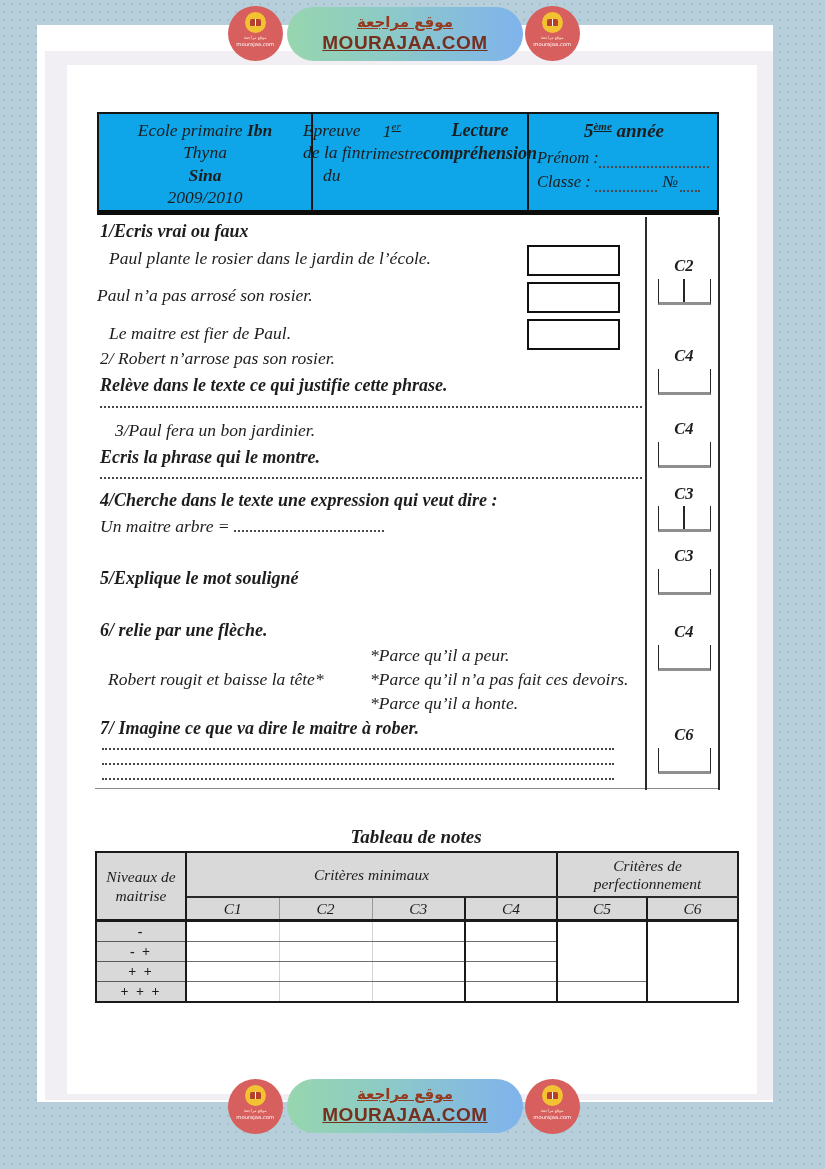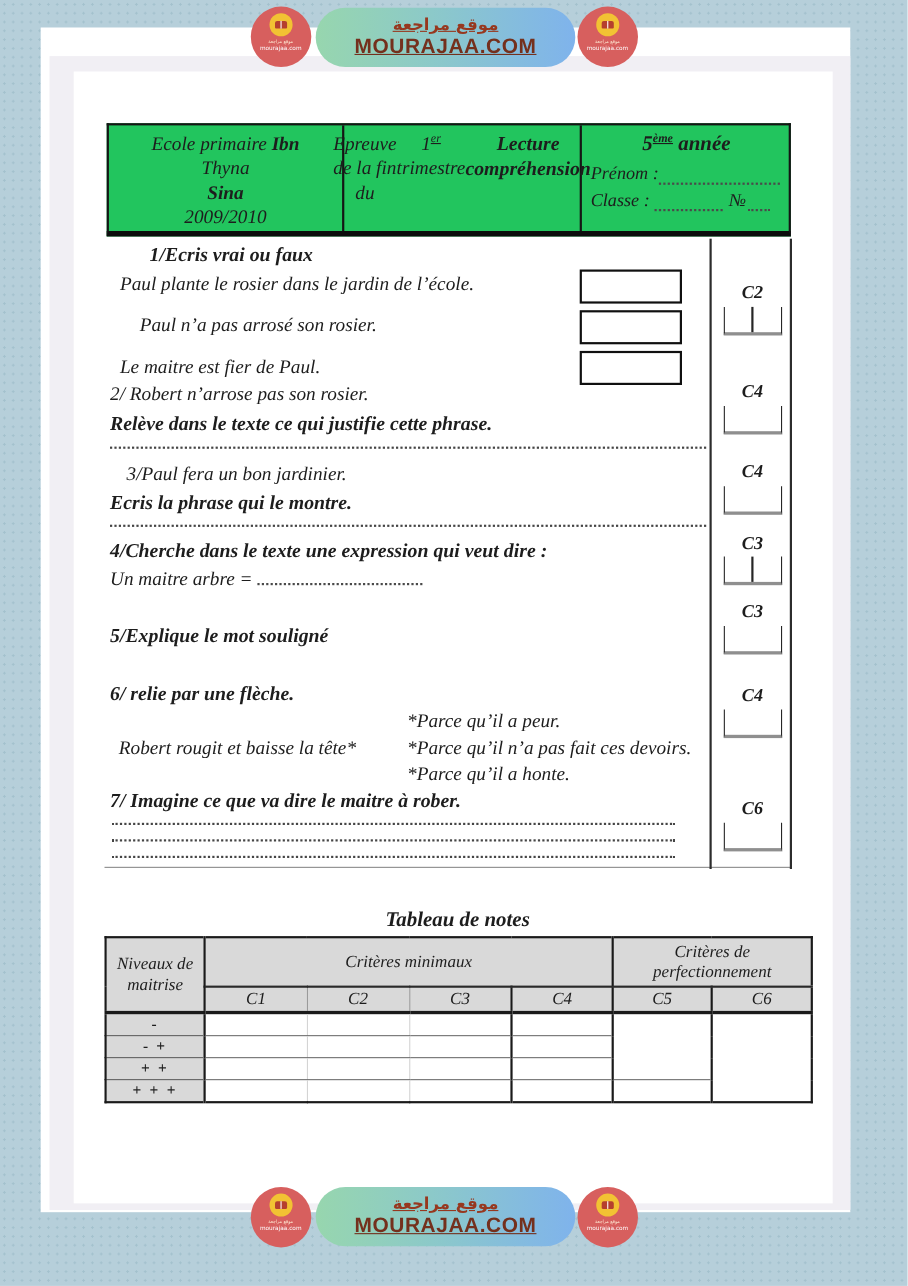--- a/index.html
+++ b/index.html
@@ -29,21 +29,21 @@
          display:flex;flex-direction:column;align-items:center;font-family:"DejaVu Sans", sans-serif;}
   .badge-yellow{width:21px;height:21px;border-radius:50%;background:#f2c233;margin-top:6px;
                 display:flex;align-items:center;justify-content:center;}
   .badge-book{width:11px;height:7px;background:#b5402e;border-radius:2px 2px 1px 1px;position:relative;}
   .badge-book::after{content:'';position:absolute;left:5px;top:0;width:1px;height:7px;background:#fff;}
   .badge-ar{font-size:6px;transform:scale(.7);color:#ffe9d2;line-height:1;margin-top:2px;white-space:nowrap;}
   .badge-dom{font-size:7px;transform:scale(.75);color:#ffffff;line-height:1;white-space:nowrap;}
 
   
   .hdrtable{position:absolute;left:60px;top:87px;width:618px;height:96px;
-            border:2.5px solid #151515;border-bottom:5px solid #0c0c0c;display:flex;background:#22c55e;}
+            border:2.5px solid #151515;border-bottom:5px solid #0c0c0c;display:flex;background:#0ea5e9;}
   .hcell{font-style:italic;font-size:17.5px;line-height:1.28;padding-top:5px;}
   .hc1{width:212px;border-right:2px solid #151515;text-align:center;}
   .hc2{width:214px;border-right:2px solid #151515;text-align:center;display:flex;flex-direction:row;justify-content:center;}
   .hc3{flex:1;padding:5px 6px 0 8px;}
   .hc3 .grade{text-align:center;font-weight:bold;font-size:19px;margin-bottom:2px;}
   .fillrow{display:flex;align-items:flex-end;font-size:16.5px;margin-top:3px;}
   .dots{display:inline-block;border-bottom:2px dotted #4a4a4a;height:12px;}
 
   
   .ln{position:absolute;white-space:nowrap;font-style:italic;font-size:17.5px;line-height:1.1;}
@@ -110,24 +110,24 @@
         </div>
         <div class="fillrow">
           <span>Classe :</span>
           <span class="dots" style="width:62px;margin-left:4px"></span>
           <span style="margin-left:6px">№</span>
           <span class="dots" style="width:20px;margin-left:2px"></span>
         </div>
       </div>
     </div>
 
-    <div class="ln bd" style="left:63px;top:197px;margin-left:36px;">1/Ecris vrai ou faux</div>
+    <div class="ln bd" style="left:63px;top:197px;">1/Ecris vrai ou faux</div>
     <div class="ln" style="left:72px;top:224px;">Paul plante le rosier dans le jardin de l’école.</div>
     <div class="ansbox" style="top:220px;"></div>
-    <div class="ln" style="left:90px;top:261px;">Paul n’a pas arrosé son rosier.</div>
+    <div class="ln" style="left:60px;top:261px;">Paul n’a pas arrosé son rosier.</div>
     <div class="ansbox" style="top:257px;"></div>
     <div class="ln" style="left:72px;top:299px;">Le maitre est fier de Paul.</div>
     <div class="ansbox" style="top:294px;"></div>
 
     <div class="ln" style="left:63px;top:324px;">2/ Robert n’arrose pas son rosier.</div>
     <div class="ln bd" style="left:63px;top:351px;">Relève dans le texte ce qui justifie cette phrase.</div>
     <div class="ansline" style="top:381px;"></div>
 
     <div class="ln" style="left:78px;top:396px;">3/Paul fera un bon jardinier.</div>
     <div class="ln bd" style="left:63px;top:423px;">Ecris la phrase qui le montre.</div>

